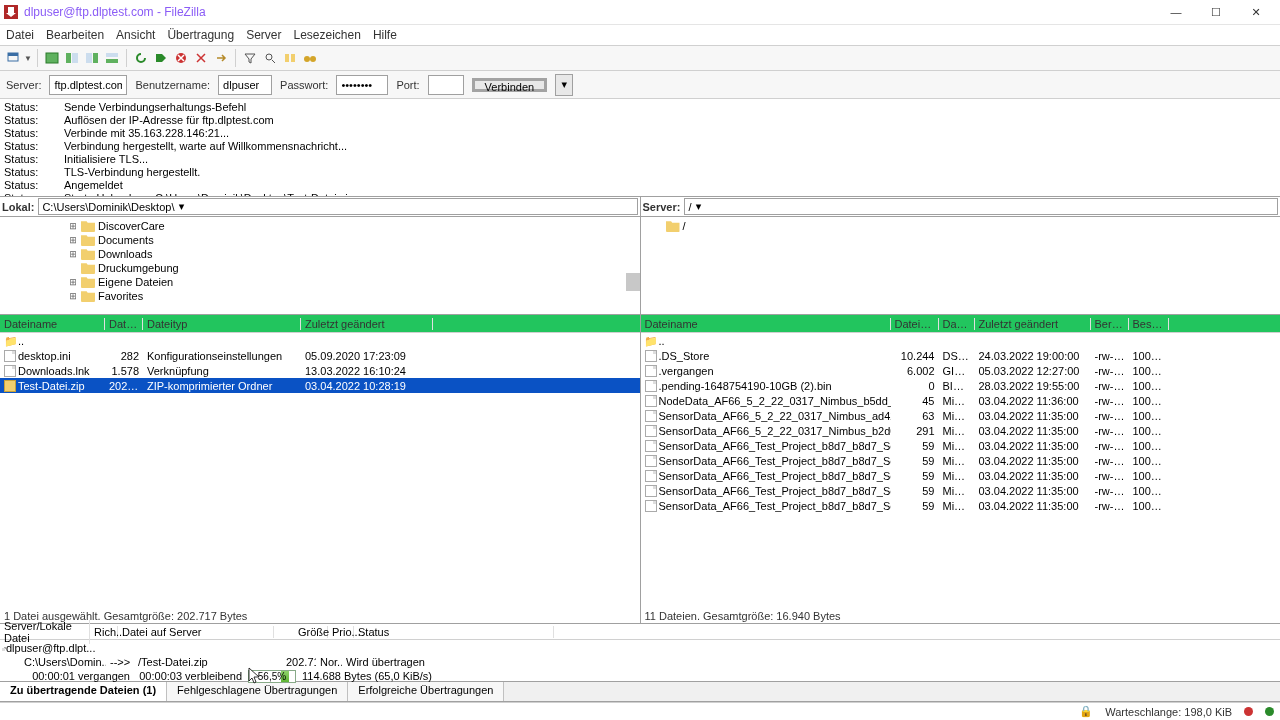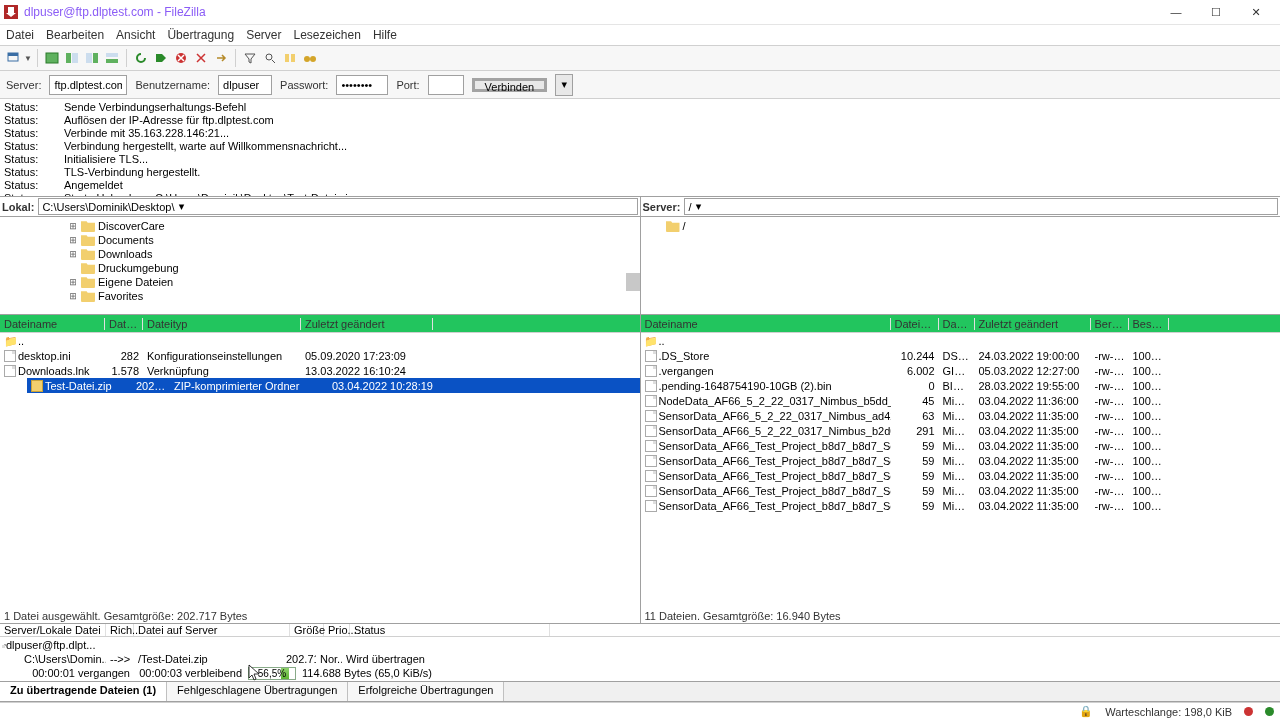--- a/index.html
+++ b/index.html
@@ -36,21 +36,21 @@
 .tree-indent { display: inline-block; }
 .tree-exp { width: 10px; text-align: center; color: #666; font-size: 9px; }
 .tree-icon { width: 14px; height: 12px; margin: 0 3px; }
 .folder-icon-y { background: #f2cf6e; border-radius: 1px; clip-path: polygon(0 10%,40% 10%,48% 22%,100% 22%,100% 100%,0 100%); }
 .folder-icon-b { background: #2e8ae6; border-radius: 1px; clip-path: polygon(0 10%,40% 10%,48% 22%,100% 22%,100% 100%,0 100%); }
 .filelist { flex: 1; overflow: auto; position: relative; }
 .fl-head { display: flex; border-bottom: 1px solid #d0d0d0; background: #22c55e; height: 18px; align-items: center; position: sticky; top:0; }
 .fl-head .col, .fl-row .col { padding: 0 4px; overflow: hidden; white-space: nowrap; text-overflow: ellipsis; }
 .fl-head .col { border-right: 1px solid #e0e0e0; color: #333; }
 .fl-row { display: flex; height: 15px; align-items: center; }
-.fl-row.selected { background: #0a52c4; color: #fff; margin-left: 27px; }
+.fl-row.selected { background: #0a52c4; color: #fff; }
 .fl-row .fico { width: 12px; height: 12px; margin-right: 2px; flex-shrink:0; display:inline-block; }
 .fico.file { background: #fff; border: 1px solid #aaa; position: relative; }
 .fico.file::after { content:""; position:absolute; right:0; top:0; width:3px; height:3px; background:#ddd; }
 .fico.zip { background: #f2cf6e; border: 1px solid #c9a23a; }
 .statusline { height: 16px; border-bottom: 1px solid #a0a0a0; padding: 0 4px; font-size: 11px; display: flex; align-items: center; color: #333; }
 .queue { height: 58px; border-bottom: 1px solid #a0a0a0; display: flex; flex-direction: column; }
 .q-head { display: flex; border-bottom: 1px solid #d0d0d0; height: 16px; align-items: center; }
 .q-head .col { border-right: 1px solid #e0e0e0; padding: 0 4px; }
 .q-body { flex: 1; padding: 1px 4px; font-size: 11px; line-height: 13px; }
 .q-row { display: flex; align-items: center; height: 14px; }
@@ -480,24 +480,24 @@
             <div class="col" style="width:40px">1001 ...</div>
           </div>
         </div>
     </div>
     <div class="statusline">11 Dateien. Gesamtgröße: 16.940 Bytes</div>
   </div>
 </div>
 
 <div class="queue">
   <div class="q-head" id="q-head">
-      <div class="col" style="width: 106px;">Server/Lokale Datei</div>
+      <div class="col" style="width: 90px;">Server/Lokale Datei</div>
       <div class="col" style="width: 28px;">Rich...</div>
       <div class="col" style="width: 156px;">Datei auf Server</div>
-      <div class="col" style="width: 34px;">Größe</div>
+      <div class="col" style="width: 34px; margin-left: 20px;">Größe</div>
       <div class="col" style="width: 26px;">Prio...</div>
       <div class="col" style="width: 200px;">Status</div>
     </div>
   <div class="q-body">
     <div class="q-row">
       <span class="fico file"></span>
       <span>dlpuser@ftp.dlpt...</span>
     </div>
     <div class="q-row" style="padding-left:16px">
       <span class="col" style="width:86px">C:\Users\Domin...</span>

